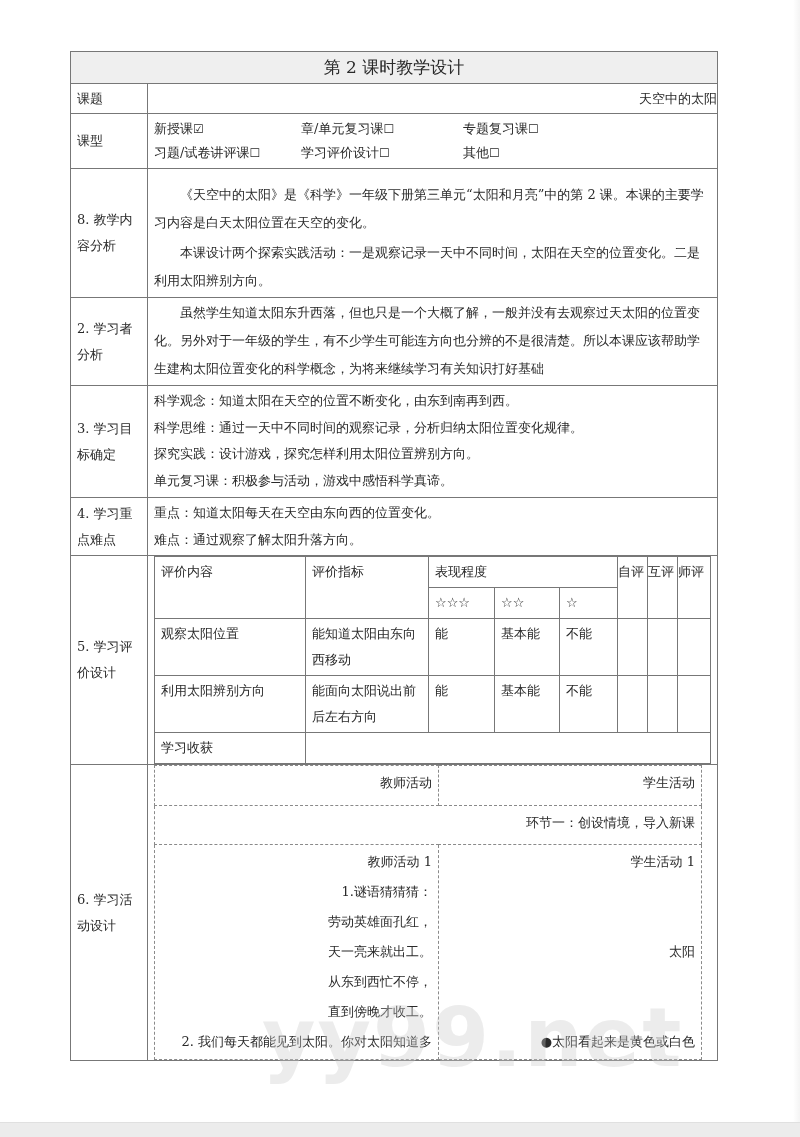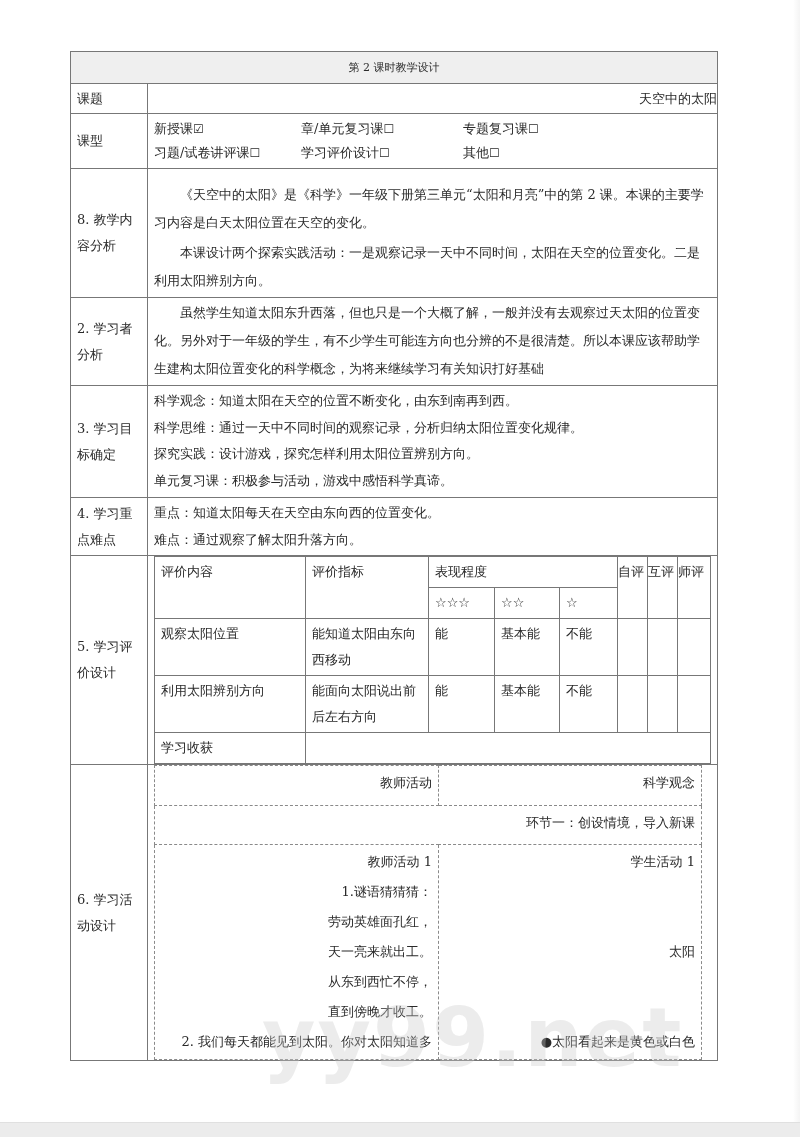--- a/index.html
+++ b/index.html
@@ -7,21 +7,21 @@
     width: 800px; height: 1137px; background: #ffffff; position: relative; overflow: hidden;
     font-family: "DejaVu Serif", "Liberation Serif", serif; color: #2a2a2a;
   }
   .page { position: absolute; left: 0; top: 0; width: 800px; height: 1122px; background: #fff; }
   .bottom-bar { position: absolute; left: 0; top: 1122px; width: 800px; height: 15px; background: #ececec; border-top: 1px solid #e0e0e0; }
   .right-shadow { position: absolute; left: 793px; top: 0; width: 7px; height: 1122px; background: linear-gradient(to right, #fff, #f4f4f4); }
 
   .main { position: absolute; left: 70px; top: 51px; width: 647px; border-collapse: collapse; table-layout: fixed; font-size: 13px; }
   .main td { border: 1px solid #777; vertical-align: top; padding: 0; }
   .main td.lbl { width: 76px; padding: 0 8px 0 6px; line-height: 26px; vertical-align: middle; }
-  .title-row td { background: #efefef; text-align: center; font-size: 11px; height: 31px; vertical-align: middle; }
+  .title-row td { background: #efefef; text-align: center; font-size: 17px; height: 31px; vertical-align: middle; }
   .ti-row td { height: 29px; vertical-align: middle; }
   .center { text-align: right; }
   .type-grid { display: grid; grid-template-columns: 147px 162px 1fr; padding: 3px 6px; line-height: 24px; }
   .para { padding: 4px 6px 2px 6px; line-height: 28px; text-indent: 2em; }
   .lines { padding: 2px 6px; line-height: 26.5px; }
   .nested-wrap { padding: 0 6px 0 6px; }
   .eval { width: 556px; border-collapse: collapse; table-layout: fixed; font-size: 13px; margin-left: 0; padding-left: 38px; }
   .eval td { border: 1px solid #777; padding: 2px 6px; line-height: 26px; vertical-align: top; }
   .eval td.sm { padding: 2px 0; text-align: left; margin-left: 29px; }
   .act-wrap { padding: 0 10px 0 6px; text-align: right; }
@@ -160,21 +160,21 @@
     <td>
       <div class="act-wrap">
       <table class="act">
         <colgroup>
                   <col style="width:284px">
                   <col style="width:263px">
                 </colgroup>
         <tbody>
                   <tr style="height:40px">
           <td>教师活动</td>
-          <td>科学观念</td>
+          <td>学生活动</td>
         </tr>
         <tr style="height:39px">
           <td colspan="2">环节一：创设情境，导入新课</td>
         </tr>
         <tr>
           <td>
             <span class="act-line">教师活动 1</span>
             <span class="act-line">1.谜语猜猜猜：</span>
             <span class="act-line">劳动英雄面孔红，</span>
             <span class="act-line">天一亮来就出工。</span>

